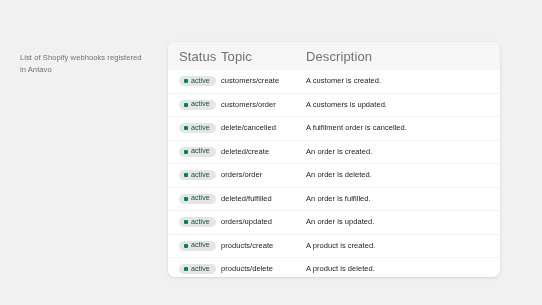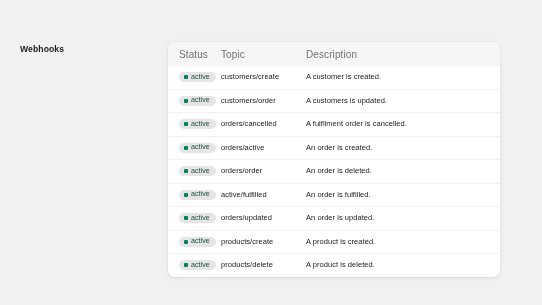--- a/index.html
+++ b/index.html
@@ -70,21 +70,21 @@
     table-layout: fixed;
   }
 
   table.wh col.c-status { width: 53px; }
   table.wh col.c-topic  { width: 85px; }
   table.wh col.c-desc   { width: auto; }
 
   table.wh thead th {
     background: #f6f6f7;
     text-align: left;
-    font-size: 10px;
+    font-size: 13px;
     font-weight: normal;
     color: #6d7175;
     padding: 7px 4px 6px 0;
     letter-spacing: 0.1px;
     white-space: nowrap;
   }
   table.wh thead th:first-child { padding-left: 11px; }
 
   table.wh tbody td {
     border-top: 0.6px solid #f1f2f3;
@@ -124,21 +124,21 @@
     color: #18513c;
     letter-spacing: 0.05px;
   }
 </style>
 </head>
 <body>
 
 <div class="page">
 
   <div class="side">
-    <div class="side-title">Webhooks</div>
+    <div class="side-desc">List of Shopify webhooks registered in Antavo</div>
   </div>
 
   <div class="card">
 
     <table class="wh">
       <colgroup>
         <col class="c-status">
         <col class="c-topic">
         <col class="c-desc">
       </colgroup>
@@ -168,51 +168,51 @@
             <td class="topic">customers/order</td>
             <td class="desc">
               <span class="ln">A customers is updated.</span>
             </td>
           </tr>
           <tr>
             <td class="status"><span class="badge">
                 <span class="dot"></span>
                 <span class="txt">active</span>
               </span></td>
-            <td class="topic">orders/cancelled</td>
+            <td class="topic">delete/cancelled</td>
             <td class="desc">
               <span class="ln">A fulfilment order is cancelled.</span>
             </td>
           </tr>
           <tr>
             <td class="status"><span class="badge">
                 <span class="dot"></span>
                 <span class="txt">active</span>
               </span></td>
-            <td class="topic">orders/active</td>
+            <td class="topic">deleted/create</td>
             <td class="desc">
               <span class="ln">An order is created.</span>
             </td>
           </tr>
           <tr>
             <td class="status"><span class="badge">
                 <span class="dot"></span>
                 <span class="txt">active</span>
               </span></td>
             <td class="topic">orders/order</td>
             <td class="desc">
               <span class="ln">An order is deleted.</span>
             </td>
           </tr>
           <tr>
             <td class="status"><span class="badge">
                 <span class="dot"></span>
                 <span class="txt">active</span>
               </span></td>
-            <td class="topic">active/fulfilled</td>
+            <td class="topic">deleted/fulfilled</td>
             <td class="desc">
               <span class="ln">An order is fulfilled.</span>
             </td>
           </tr>
           <tr>
             <td class="status"><span class="badge">
                 <span class="dot"></span>
                 <span class="txt">active</span>
               </span></td>
             <td class="topic">orders/updated</td>

